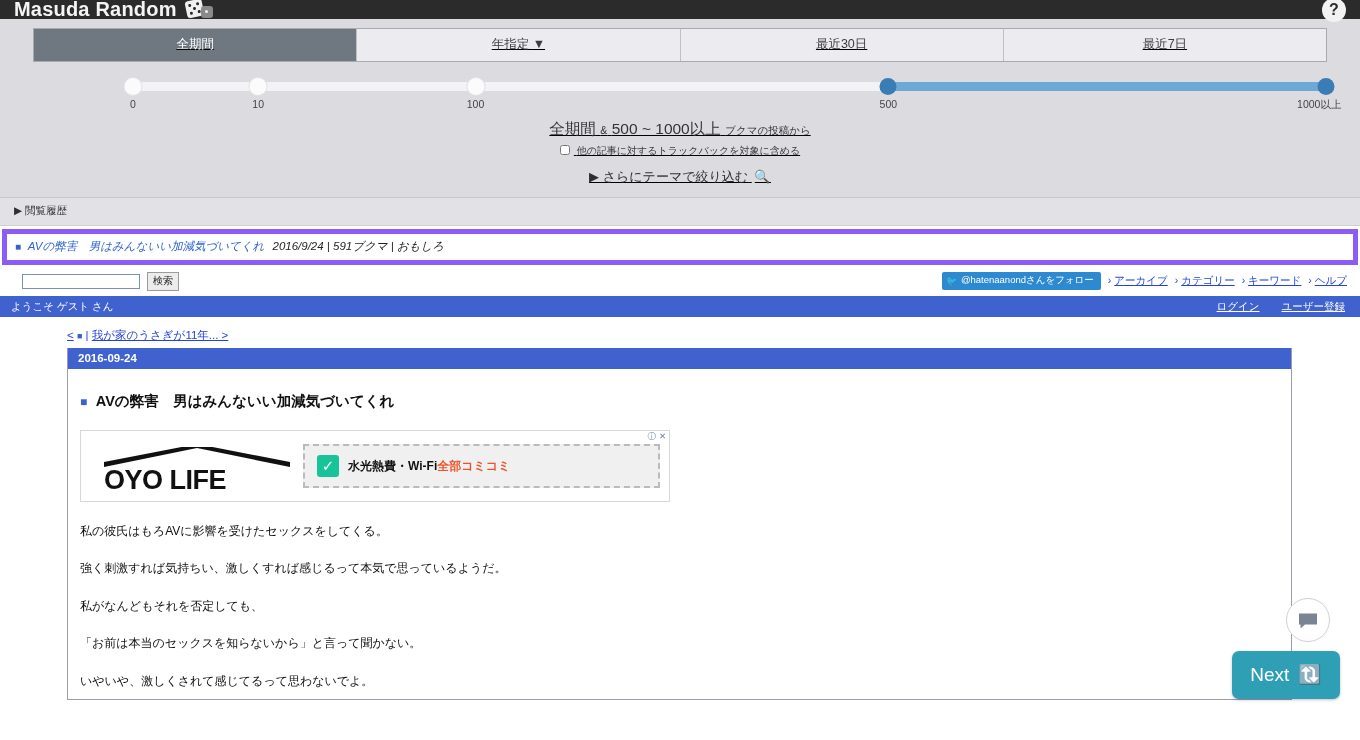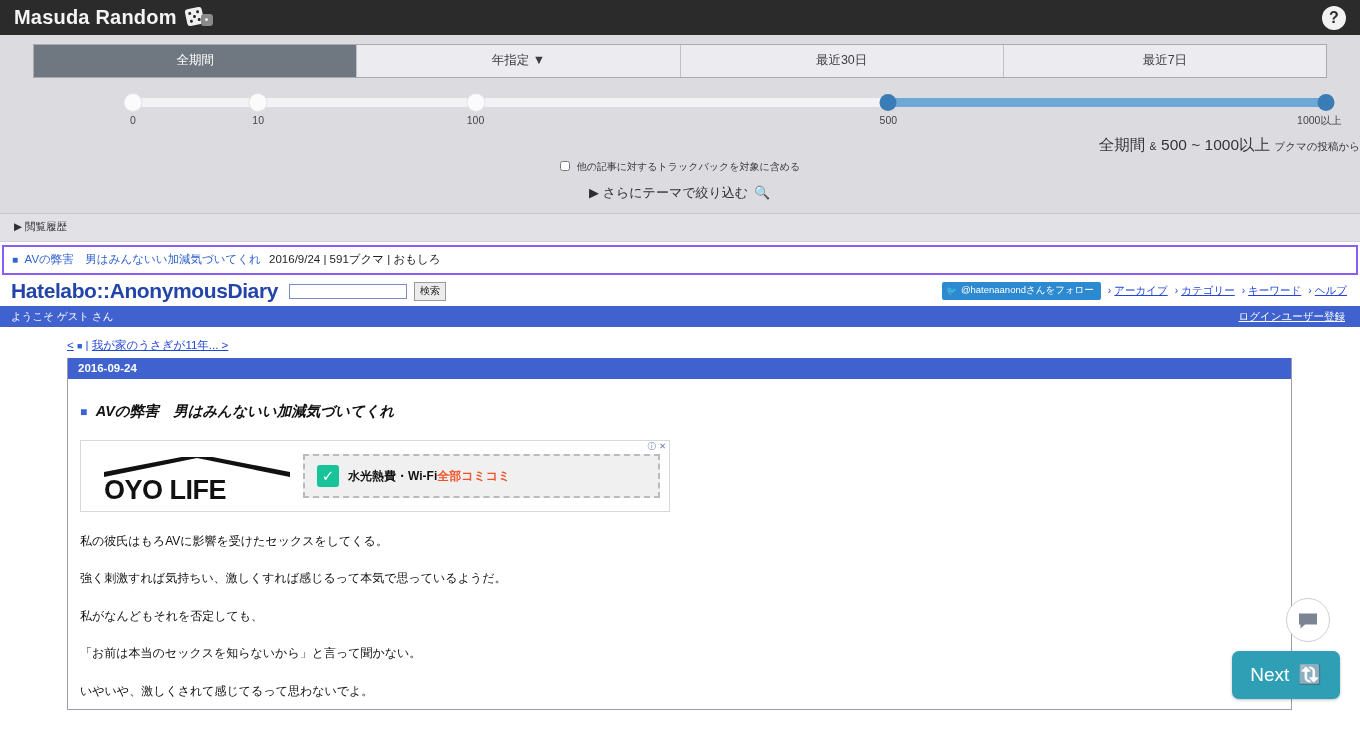--- a/index.html
+++ b/index.html
@@ -6,21 +6,21 @@
   html, body {
     margin: 0; padding: 0;
     width: 1360px; height: 740px;
     overflow: hidden;
     background: #ffffff;
     font-family: "Liberation Sans", "DejaVu Sans", sans-serif;
   }
 
   
   .mr-header {
-    height: 35px;
+    height: 19px;
     background: #2b2b2b;
     display: flex;
     align-items: center;
     padding: 0 14px;
     position: relative;
   }
   .mr-title {
     color: #f4f4f4;
     font-size: 20px;
     font-weight: bold;
@@ -72,20 +72,21 @@
     font-weight: bold;
     display: flex; align-items: center; justify-content: center;
     cursor: pointer;
   }
 
   
   .filter-panel {
     background: #dcdce0;
     padding: 9px 0 0 0;
     border-bottom: 1px solid #c8c8cc;
+    text-decoration: underline;
   }
   .tabs {
     display: flex;
     margin: 0 33px;
     border: 1px solid #a9a9b0;
     background: #ececf0;
   }
   .tab {
     flex: 1 1 0;
     text-align: center;
@@ -139,21 +140,21 @@
     position: absolute;
     top: 21px;
     font-size: 10.5px;
     color: #43434a;
     transform: translateX(-50%);
     white-space: nowrap;
   }
 
   
   .summary {
-    text-align: right;
+    text-align: center;
     margin-top: 6px;
     color: #33333a;
   }
   .summary .big { font-size: 15.5px; }
   .summary .sm { font-size: 10.5px; }
   .tb-row {
     text-align: center;
     margin-top: 4px;
     font-size: 10px;
     color: #3a3a40;
@@ -172,26 +173,27 @@
   .hist-bar {
     background: #e2e2e6;
     padding: 6px 0 7px 14px;
     font-size: 10.5px;
     color: #2f2f35;
     cursor: pointer;
     border-bottom: 1px solid #cfcfd4;
   }
   .hist-entry {
     margin: 3px 2px 0;
-    border: 2px solid #8b5cf6;
+    border: 5px solid #8b5cf6;
     background: #ffffff;
     padding: 5px 8px 6px;
     font-size: 11.5px;
     white-space: nowrap;
     overflow: hidden;
+    font-style: italic;
   }
   .sq { color: #2f63cf; font-size: 10px; margin-right: 4px; }
   .hist-entry a { color: #2f63cf; text-decoration: none; }
   .hist-meta { color: #222; margin-left: 5px; }
 
   
   .hatena-top {
     background: #ffffff;
     display: flex;
     align-items: center;
@@ -257,20 +259,21 @@
     height: 21px;
     display: flex;
     align-items: center;
     padding: 0 11px;
     font-size: 10.5px;
     color: #ffffff;
   }
   .hatena-blue .right {
     margin-left: auto;
     display: flex;
+    gap: 22px;
     padding-right: 4px;
   }
   .hatena-blue .right span {
     text-decoration: underline;
     cursor: pointer;
   }
 
   
   .content {
     padding: 11px 0 0 67px;
@@ -300,21 +303,20 @@
   .day-body {
     padding: 15px 0 0 12px;
     background: #fff;
     min-height: 330px;
   }
   .entry-title {
     font-size: 14.5px;
     font-weight: bold;
     color: #111;
     margin: 8px 0 19px;
-    font-style: italic;
   }
   .entry-title .sq2 { color: #3f62cf; font-size: 12px; margin-right: 5px; }
 
   
   .ad {
     width: 590px; height: 72px;
     border: 1px solid #d8d8d8;
     background: #fff;
     position: relative;
     display: flex;
@@ -473,21 +475,20 @@
 </div>
 
 <div class="hist-bar">▶ 閲覧履歴</div>
 <div class="hist-entry">
   <span class="sq">■</span>
   <a>AVの弊害　男はみんないい加減気づいてくれ</a>
   <span class="hist-meta">2016/9/24 | 591ブクマ | おもしろ</span>
 </div>
 
 <div class="hatena-top">
-  <div class="hatena-logo">Hatelabo::AnonymousDiary</div>
   <input class="search-box" type="text" placeholder="" style="">
   <button class="search-btn">検索</button>
 
   <div class="hatena-right">
     <div class="tw-btn">
       <span class="tw-bird">🐦</span>
       <span>@hatenaanondさんをフォロー</span>
     </div>
     <div class="hnav"><span class="arw">›</span> <span class="a">アーカイブ</span></div>
     <div class="hnav"><span class="arw">›</span> <span class="a">カテゴリー</span></div>

